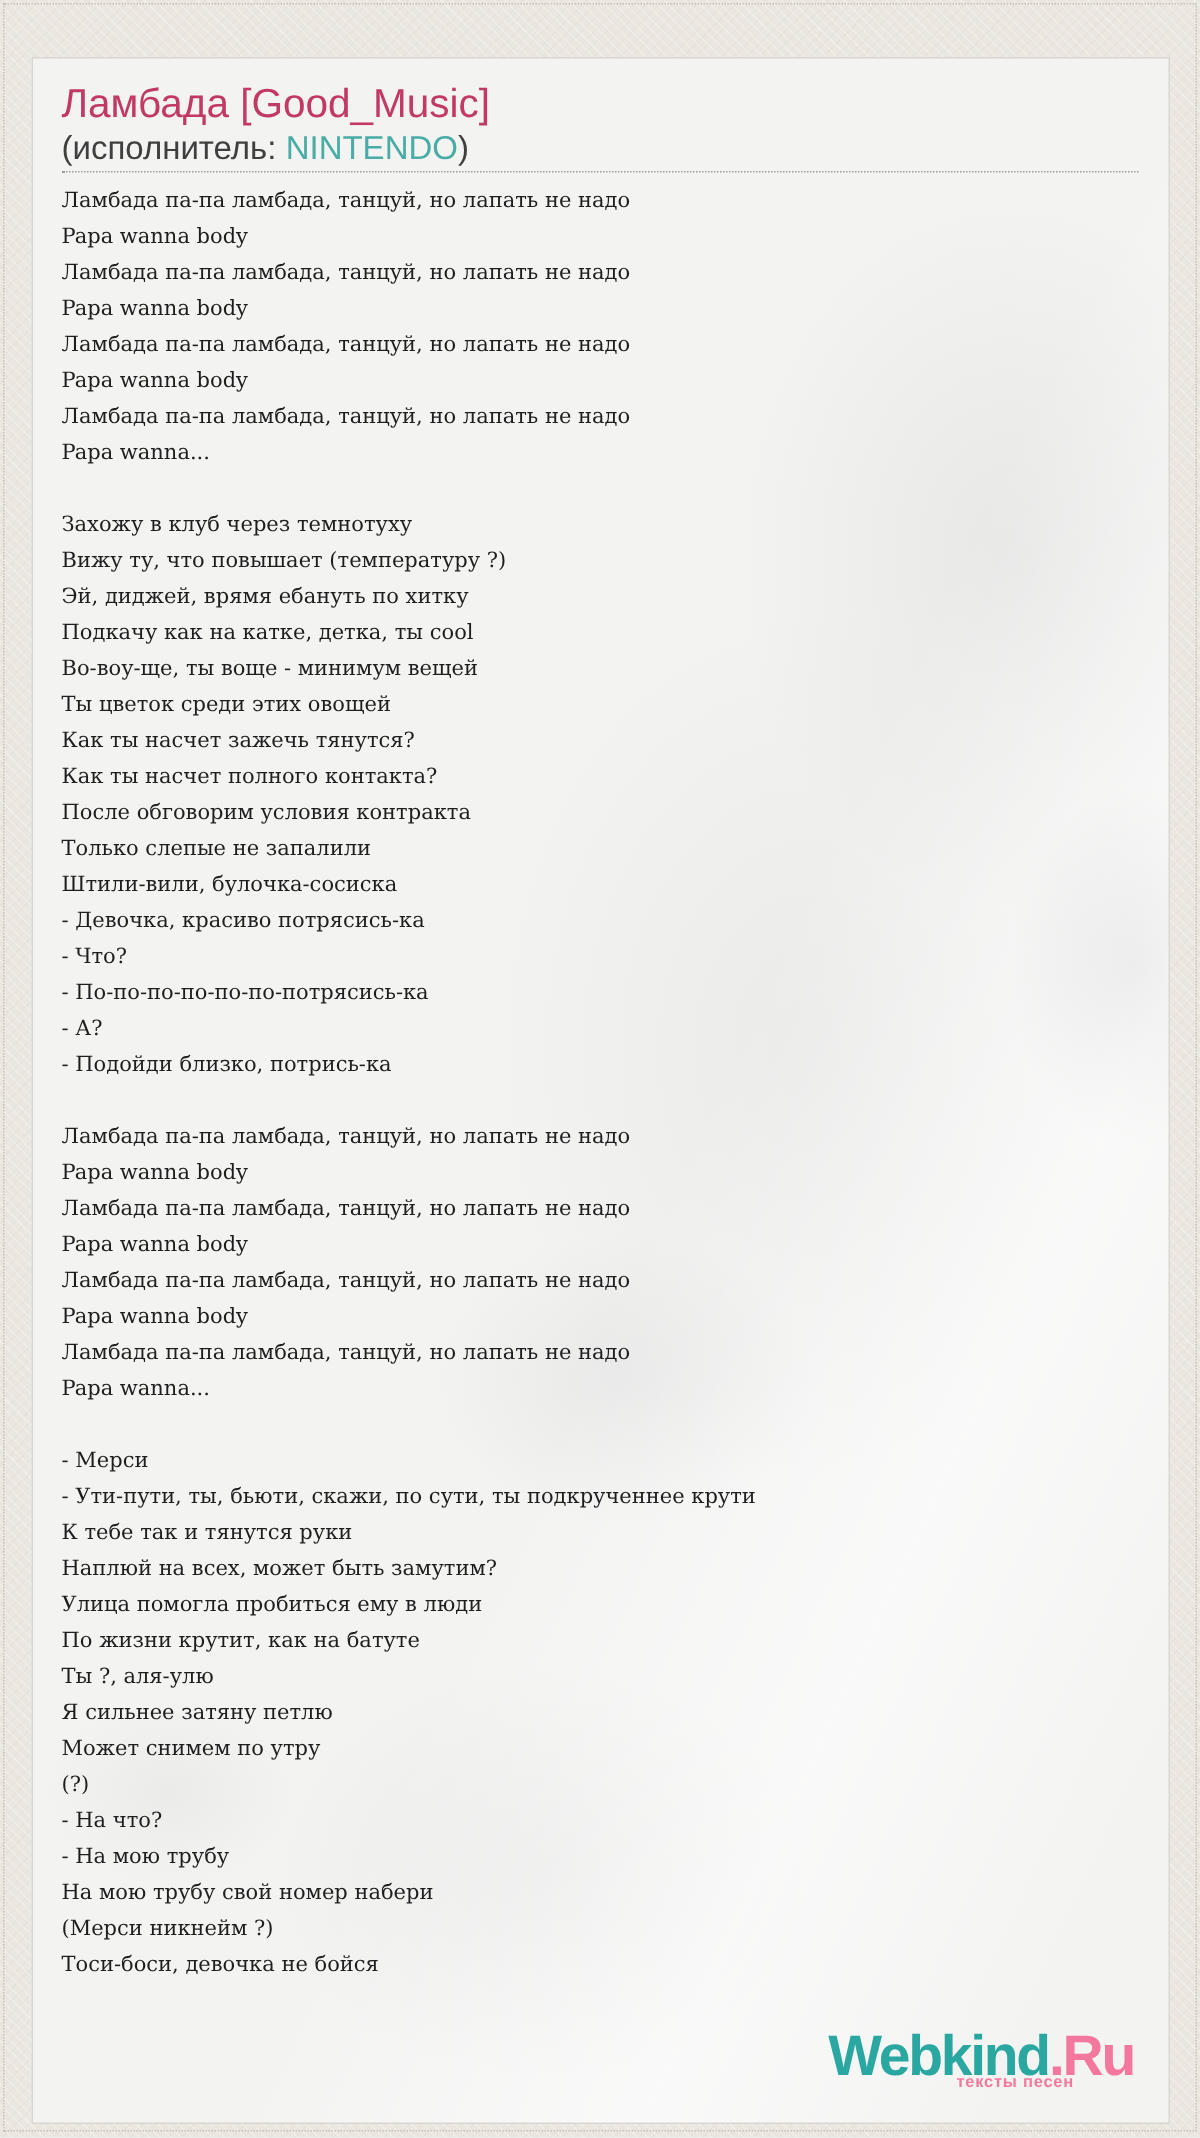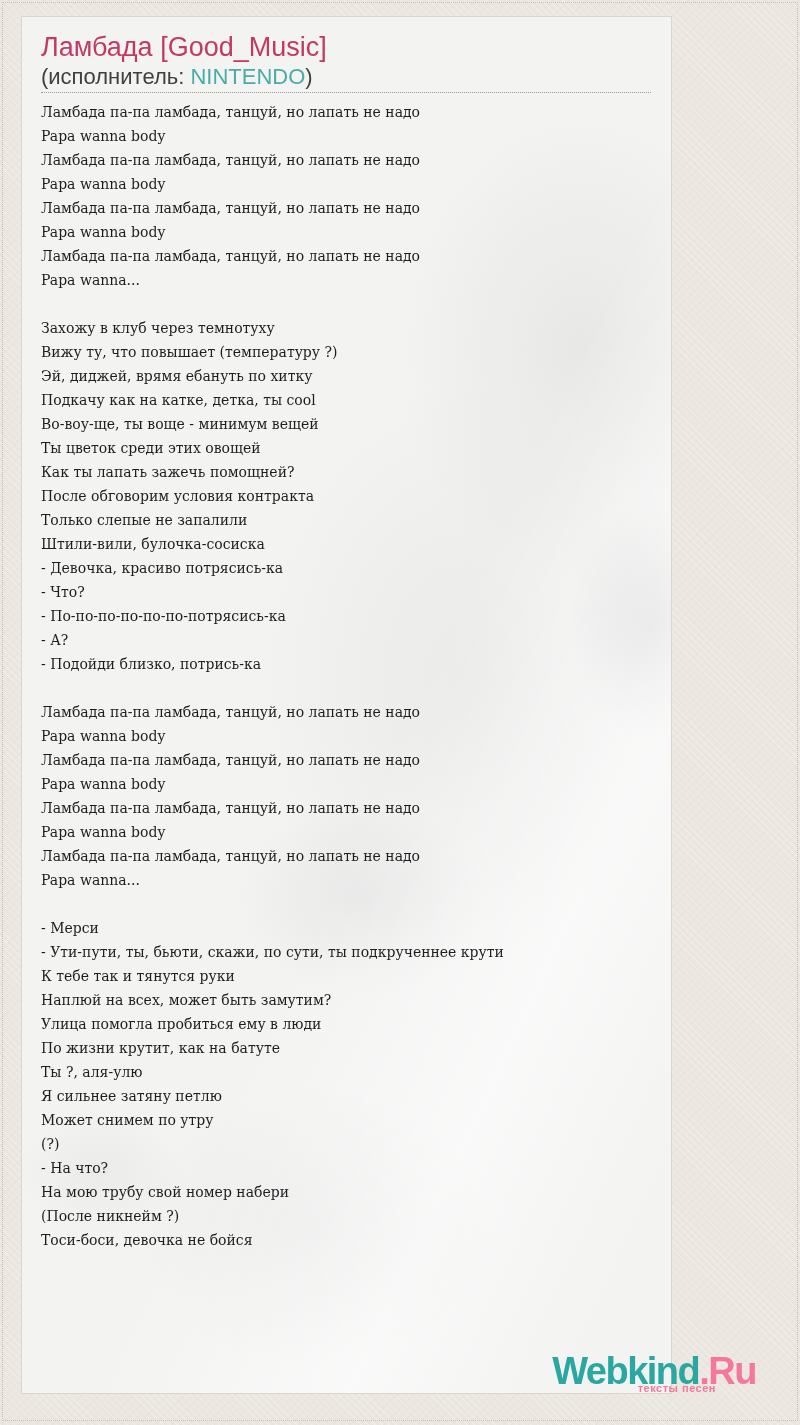--- a/index.html
+++ b/index.html
@@ -20,22 +20,22 @@
   
   .paper-noise {
     position: absolute; inset: 0;
     background-image:
       repeating-linear-gradient(45deg, rgba(255,255,255,0.25) 0 1px, transparent 1px 5px),
       repeating-linear-gradient(-45deg, rgba(160,150,130,0.05) 0 1px, transparent 1px 6px);
     pointer-events: none;
   }
   .content-card {
     position: absolute;
-    left: 21px; top: 16px;
-    width: 651px; height: 1378px;
+    left: 21px; top: 38px;
+    width: 759px; height: 1378px;
     box-sizing: border-box;
     background: #f3f3f2;
     border: 1px solid #d8d6d1;
     overflow: hidden;
   }
   
   .watermark {
     position: absolute; inset: 0;
     background-image:
       linear-gradient(115deg, rgba(255,255,255,0.0) 55%, rgba(255,255,255,0.55) 75%, rgba(255,255,255,0.0) 92%),
@@ -130,21 +130,22 @@
         <div class="lyric-line">Papa wanna body</div>
         <div class="lyric-line">Ламбада па-па ламбада, танцуй, но лапать не надо</div>
         <div class="lyric-line">Papa wanna...</div>
         <div class="lyric-line">&nbsp;</div>
         <div class="lyric-line">Захожу в клуб через темнотуху</div>
         <div class="lyric-line">Вижу ту, что повышает (температуру ?)</div>
         <div class="lyric-line">Эй, диджей, врямя ебануть по хитку</div>
         <div class="lyric-line">Подкачу как на катке, детка, ты cool</div>
         <div class="lyric-line">Во-воу-ще, ты воще - минимум вещей</div>
         <div class="lyric-line">Ты цветок среди этих овощей</div>
-        <div class="lyric-line">Как ты лапать зажечь помощней?</div>
+        <div class="lyric-line">Как ты насчет зажечь тянутся?</div>
+        <div class="lyric-line">Как ты насчет полного контакта?</div>
         <div class="lyric-line">После обговорим условия контракта</div>
         <div class="lyric-line">Только слепые не запалили</div>
         <div class="lyric-line">Штили-вили, булочка-сосиска</div>
         <div class="lyric-line">- Девочка, красиво потрясись-ка</div>
         <div class="lyric-line">- Что?</div>
         <div class="lyric-line">- По-по-по-по-по-по-потрясись-ка</div>
         <div class="lyric-line">- А?</div>
         <div class="lyric-line">- Подойди близко, потрись-ка</div>
         <div class="lyric-line">&nbsp;</div>
         <div class="lyric-line">Ламбада па-па ламбада, танцуй, но лапать не надо</div>
@@ -160,22 +161,23 @@
         <div class="lyric-line">- Ути-пути, ты, бьюти, скажи, по сути, ты подкрученнее крути</div>
         <div class="lyric-line">К тебе так и тянутся руки</div>
         <div class="lyric-line">Наплюй на всех, может быть замутим?</div>
         <div class="lyric-line">Улица помогла пробиться ему в люди</div>
         <div class="lyric-line">По жизни крутит, как на батуте</div>
         <div class="lyric-line">Ты ?, аля-улю</div>
         <div class="lyric-line">Я сильнее затяну петлю</div>
         <div class="lyric-line">Может снимем по утру</div>
         <div class="lyric-line">(?)</div>
         <div class="lyric-line">- На что?</div>
+        <div class="lyric-line">- На мою трубу</div>
         <div class="lyric-line">На мою трубу свой номер набери</div>
-        <div class="lyric-line">(После никнейм ?)</div>
+        <div class="lyric-line">(Мерси никнейм ?)</div>
         <div class="lyric-line">Тоси-боси, девочка не бойся</div>
       </div>
   </div>
 </div>
 
 <div class="site-logo">
   <div class="logo-main"><span class="logo-primary">Webkind</span><span class="logo-suffix">.Ru</span></div>
   <div class="logo-tagline">тексты песен</div>
 </div>
 

